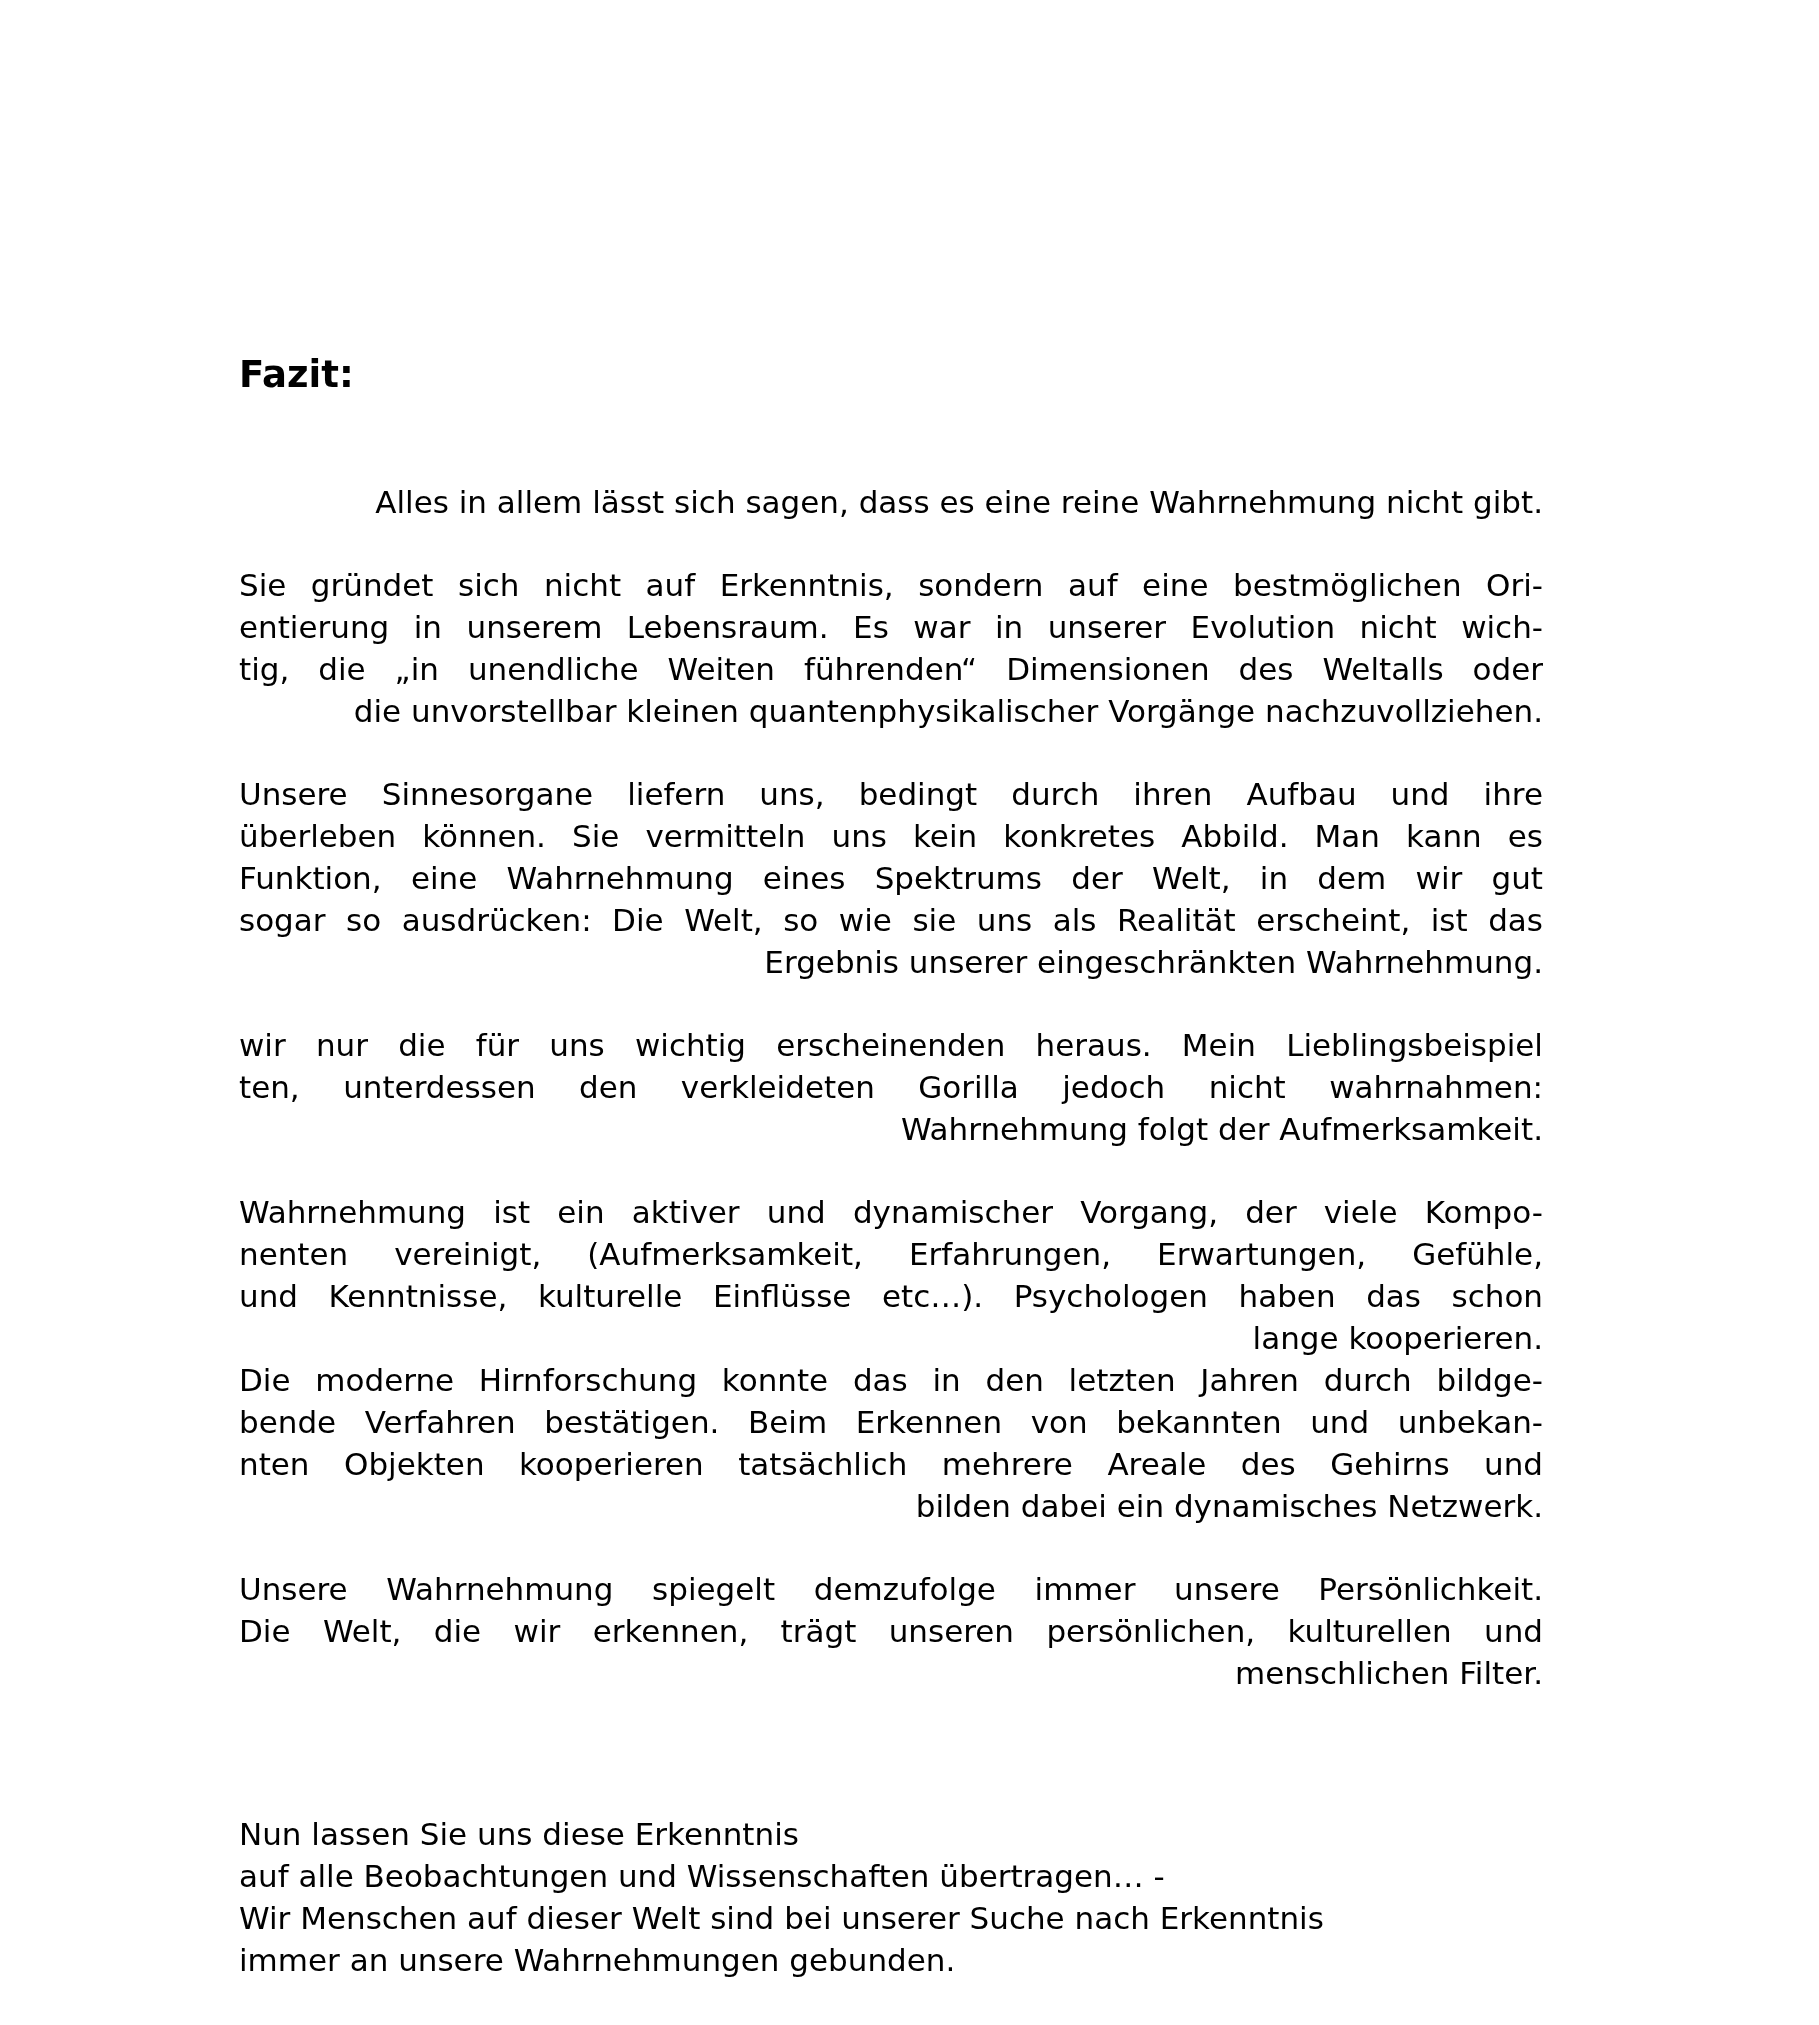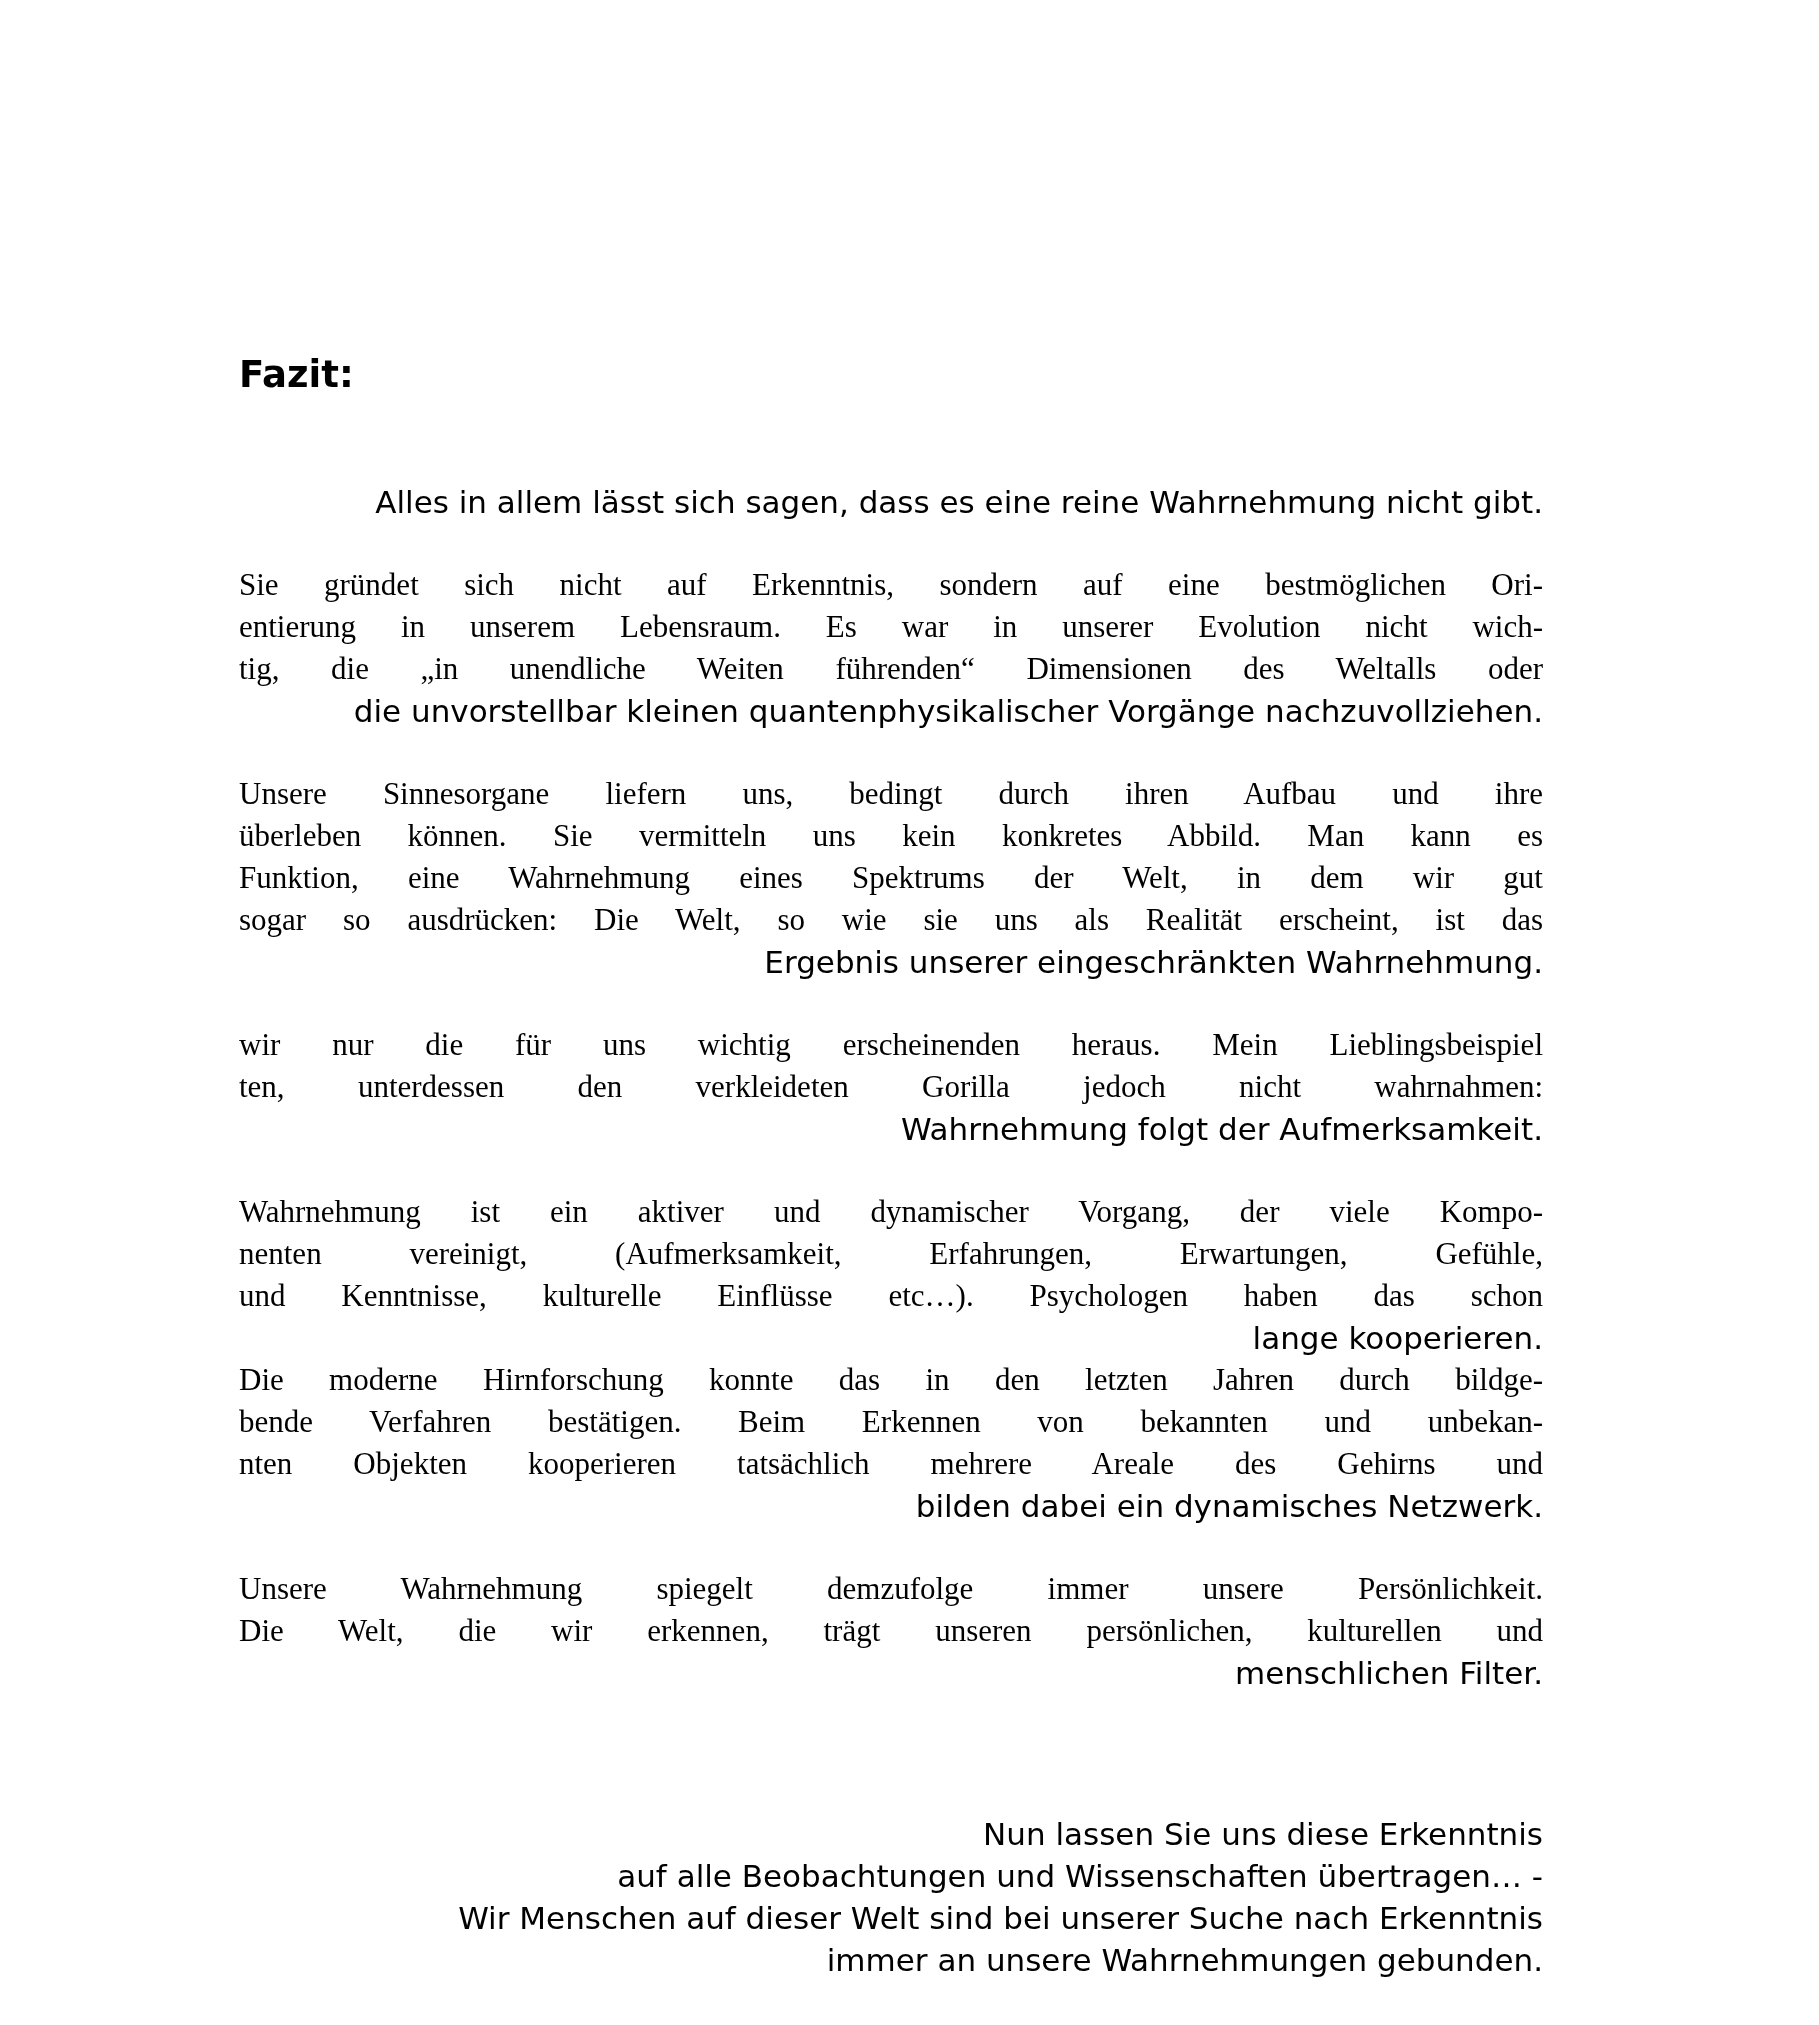--- a/index.html
+++ b/index.html
@@ -16,24 +16,24 @@
     overflow: hidden;
   }
   .heading {
     font-size: 37px;
     font-weight: bold;
     line-height: 42px;
     margin: 0 0 85px 0;
   }
   .para { margin: 0 0 41px 0; }
   .line { line-height: 42px; white-space: pre-wrap; }
-  .line.j { text-align: justify; text-align-last: justify; font-family: Liberation Serif, serif; }
+  .line.j { text-align: justify; text-align-last: justify; }
   .line.l { text-align: right; }
   .closing { margin-top: 119px; }
-  .closing .line { text-align: right; }
+  .closing .line { text-align: left; }
 </style>
 </head>
 <body>
 
 <div class="page">
   <div class="heading">Fazit:</div>
 
   <div id="paragraphs">
       <div class="para">
         <div class="line l">Alles in allem lässt sich sagen, dass es eine reine Wahrnehmung nicht gibt.</div>

